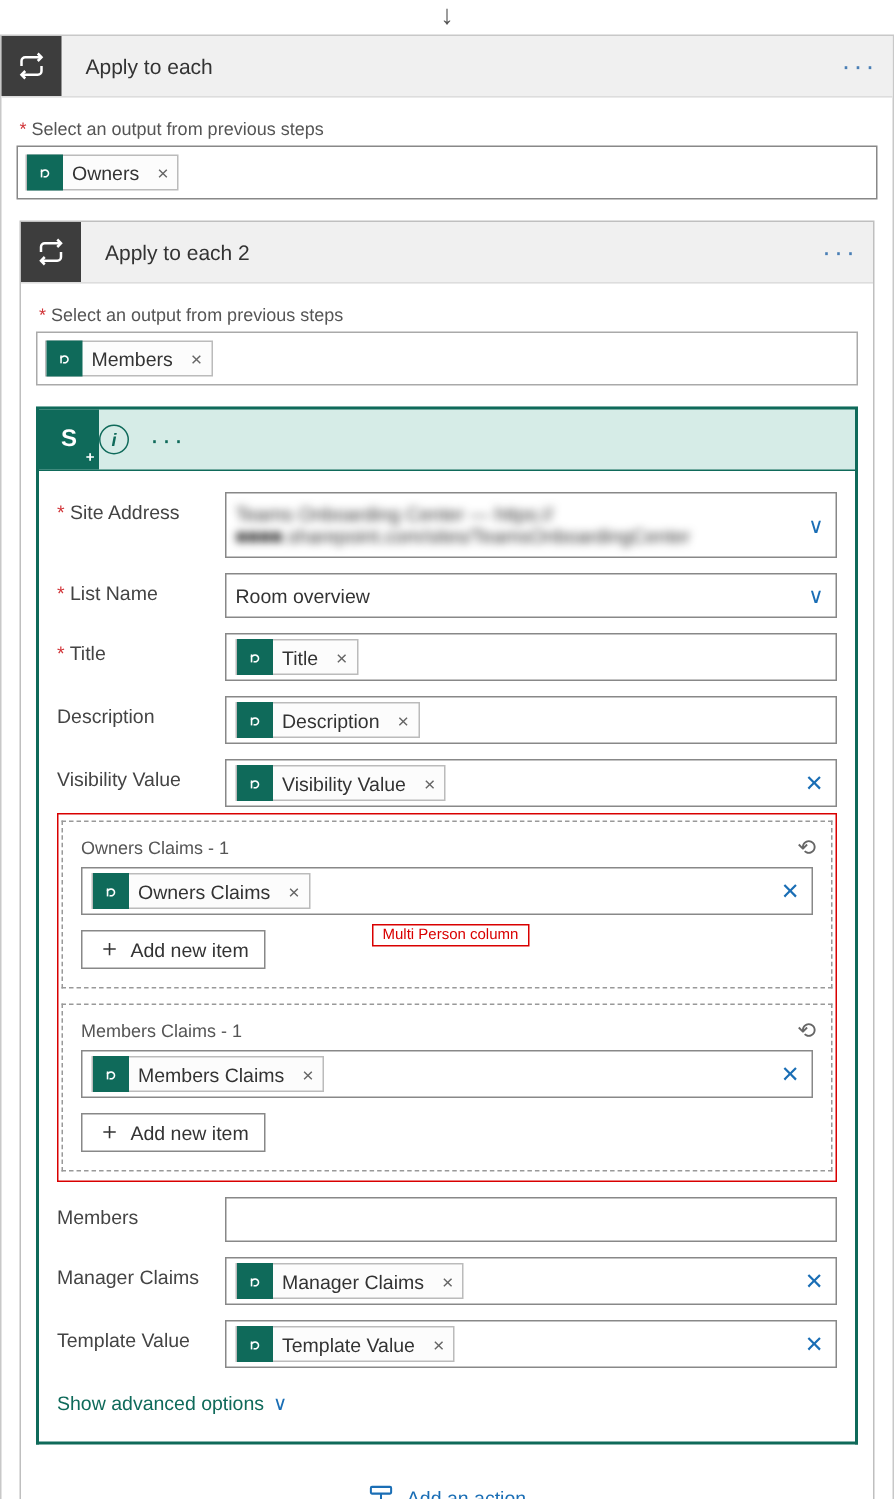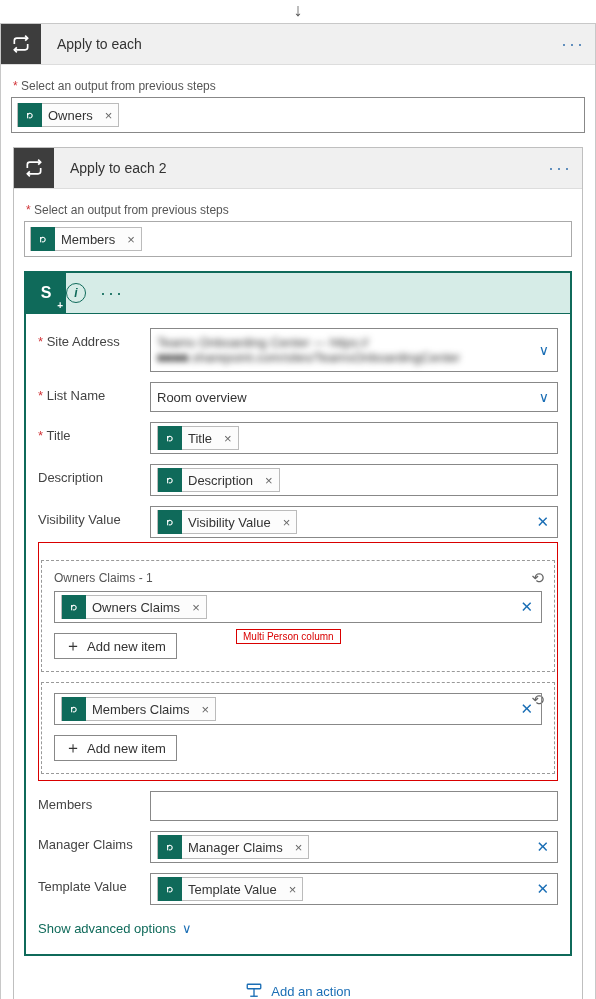--- a/index.html
+++ b/index.html
@@ -35,21 +35,21 @@
   .sp-body { border:2px solid #0f6a5a; border-top:none; padding:14px 12px 18px 12px; background:#fff; }
   .row { display:flex; align-items:flex-start; margin-bottom:10px; }
   .row-lbl { width:112px; padding-top:6px; font-size:13px; color:#444; flex-shrink:0; }
   .row-val { flex:1; }
   .fld { border:1px solid #888; min-height:30px; display:flex; align-items:center; padding:3px 6px; position:relative; flex-wrap:wrap; }
   .fld-txt { color:#333; font-size:13px; filter:blur(3px); user-select:none; }
   .fld-clear { color:#333; font-size:13px; }
   .fld-chevron { position:absolute; right:8px; top:50%; transform:translateY(-50%); color:#1a6eb5; font-size:14px; cursor:pointer; }
   .fld-x { position:absolute; right:8px; top:50%; transform:translateY(-50%); color:#1a6eb5; font-size:15px; cursor:pointer; font-weight:300; }
 
-  .red-box { border:1.5px solid #d90000; padding:17px 2px 4px 2px; margin-top:4px; }
+  .red-box { border:1.5px solid #d90000; padding:4px 2px 4px 2px; margin-top:4px; }
   .dashed { border:1px dashed #999; padding:10px 12px 12px 12px; margin-bottom:10px; position:relative; }
   .dash-title { font-size:12px; color:#555; margin-bottom:6px; display:block; }
   .switch-ico { position:absolute; top:8px; right:10px; font-size:14px; color:#666; cursor:pointer; }
   .switch-ico::before { content:"⟲"; font-size:15px; }
 
   .addbtn { display:inline-flex; align-items:center; border:1px solid #888; padding:4px 10px; margin-top:10px; cursor:pointer; font-size:13px; color:#333; background:#fff; }
   .addbtn span.plus { font-size:16px; margin-right:6px; font-weight:300; line-height:1; }
 
   .annot { border:1px solid #d90000; color:#d90000; font-size:10px; padding:1px 6px; position:absolute; background:#fff; }
 
@@ -199,26 +199,27 @@
                     <div class="chip-txt">Owners Claims</div>
                     <div class="chip-x">×</div>
                   </div>
                   <span class="fld-x">✕</span>
                 </div>
                 <div style="position:relative">
                   <div class="addbtn">
                         <span class="plus">＋</span>
                         <span>Add new item</span>
                       </div>
-                  <div class="annot" style="left:182px; top:6px;">Multi Person column</div>
+                  <div class="annot" style="left:194px; top:6px;">Multi Person column</div>
                 </div>
               </div>
 
               <div class="dashed" style="margin-bottom:2px">
                 <span class="switch-ico"></span>
+                <span class="dash-title">Members Claims - 1</span>
                 <div class="fld">
                   <div class="chip">
                     <div class="chip-ico">၊ာ</div>
                     <div class="chip-txt">Members Claims</div>
                     <div class="chip-x">×</div>
                   </div>
                   <span class="fld-x">✕</span>
                 </div>
                 <div class="addbtn">
                       <span class="plus">＋</span>

